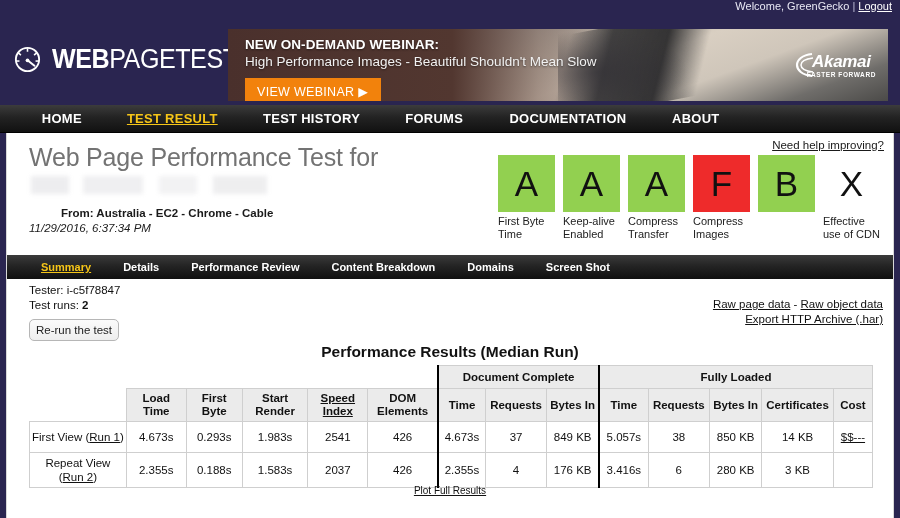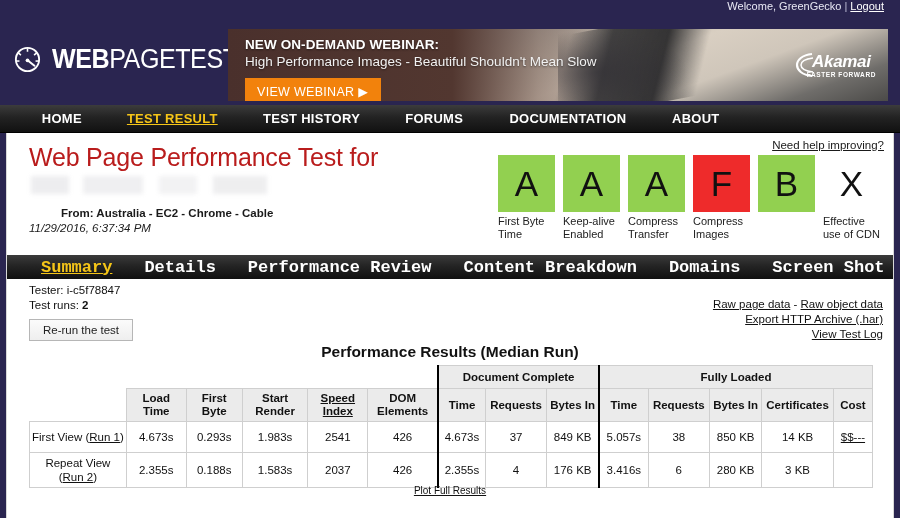--- a/index.html
+++ b/index.html
@@ -9,21 +9,21 @@
     font-family:"Liberation Sans", sans-serif;
     background:#2a2550;
     overflow:hidden;
     position:relative;
   }
   
   .topstrip {
     height:14px;
     background:#2a2550;
     display:flex; align-items:flex-start; justify-content:flex-end;
-    padding-right:16px;
+    padding-right:8px;
   }
   .welcome {
     color:#e8e8f4; font-size:11px; line-height:12px;
     white-space:nowrap;
   }
   .welcome .logout { color:#ffffff; text-decoration:underline; }
   .welcome .sep { color:#bdbdd6; padding:0 3px; }
 
   
   .header {
@@ -120,21 +120,21 @@
   .page {
     position:absolute; left:6px; top:133px;
     width:888px; height:385px;
     background:#ffffff;
     border-left:1px solid #d8d8d8;
     border-right:1px solid #d8d8d8;
     overflow:hidden;
   }
   .title-row { position:relative; padding:9px 0 0 22px; }
   .page-title {
-    font-size:25px; color:#b91c1c; font-weight:normal;
+    font-size:25px; color:#737373; font-weight:normal;
     letter-spacing:-0.2px; line-height:30px;
     margin:0;
   }
   .blur-url {
     height:18px; width:300px; margin:4px 0 0 2px;
     background:linear-gradient(90deg,
       rgba(150,150,160,.17) 0 38px, rgba(255,255,255,0) 38px 52px,
       rgba(150,150,160,.15) 52px 112px, rgba(255,255,255,0) 112px 128px,
       rgba(150,150,160,.12) 128px 166px, rgba(255,255,255,0) 166px 182px,
       rgba(150,150,160,.16) 182px 236px, rgba(255,255,255,0) 236px 300px);
@@ -169,35 +169,35 @@
   }
 
   
   .tabs {
     position:absolute; left:0; top:122px; width:886px; height:24px;
     background:linear-gradient(180deg,#3b3b3b 0%, #242424 45%, #101010 100%);
     display:flex; align-items:center; padding-left:18px;
   }
   .tabs a {
     color:#ffffff; text-decoration:none; font-weight:bold;
-    font-size:17px; padding:0 16px; white-space:nowrap;font-family:Liberation Mono, monospace;
+    font-size:11px; padding:0 16px; white-space:nowrap;
   }
   .tabs a.active { color:#f5c518; text-decoration:underline; }
 
   
   .infobar { position:absolute; left:22px; top:150px; }
   .infobar div { font-size:11.5px; color:#111; line-height:15px; }
   .infobar b { font-weight:bold; }
   .rerun-btn {
     margin-top:6px;
     font-family:"Liberation Sans", sans-serif;
     font-size:11.5px; color:#222;
     background:linear-gradient(180deg,#fbfbfb,#eeeeee);
-    border:1px solid #b6b6b6; border-radius:0;
-    padding:4px 13px; cursor:pointer;
+    border:1px solid #b6b6b6; border-radius:5px;
+    padding:4px 6px; cursor:pointer;
   }
   .rightlinks {
     position:absolute; right:10px; top:164px;
     text-align:right;
   }
   .rightlinks div { font-size:11.5px; line-height:15px; color:#111; }
   .rightlinks a { color:#111; text-decoration:underline; }
   .rightlinks .dash { text-decoration:none; }
 
   
@@ -339,21 +339,20 @@
       <b>2</b>
     </div>
     <button class="rerun-btn">Re-run the test</button>
   </div>
 
   <div class="rightlinks">
     <div>
       <a href="#">Raw page data</a><span class="dash"> - </span><a href="#">Raw object data</a>
     </div>
     <div><a href="#">Export HTTP Archive (.har)</a></div>
-    <div><a href="#">View Test Log</a></div>
   </div>
 
   <div class="results-title">Performance Results (Median Run)</div>
 
   <table class="results">
     <thead>
       <tr>
         <th class="blank"></th>
         <th class="blank"></th>
         <th class="blank"></th>

